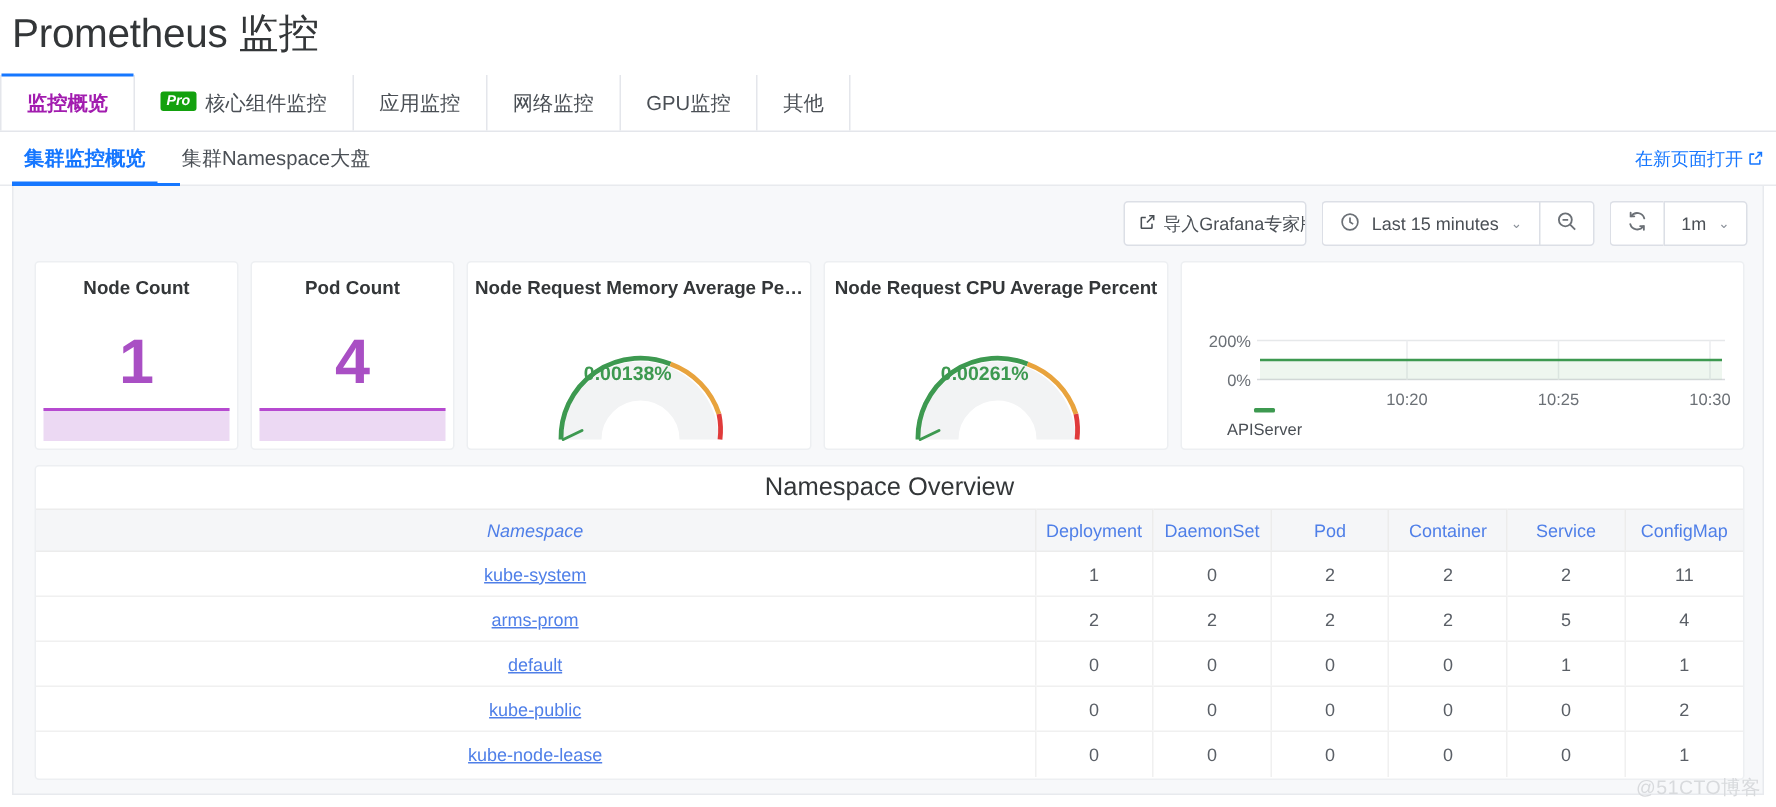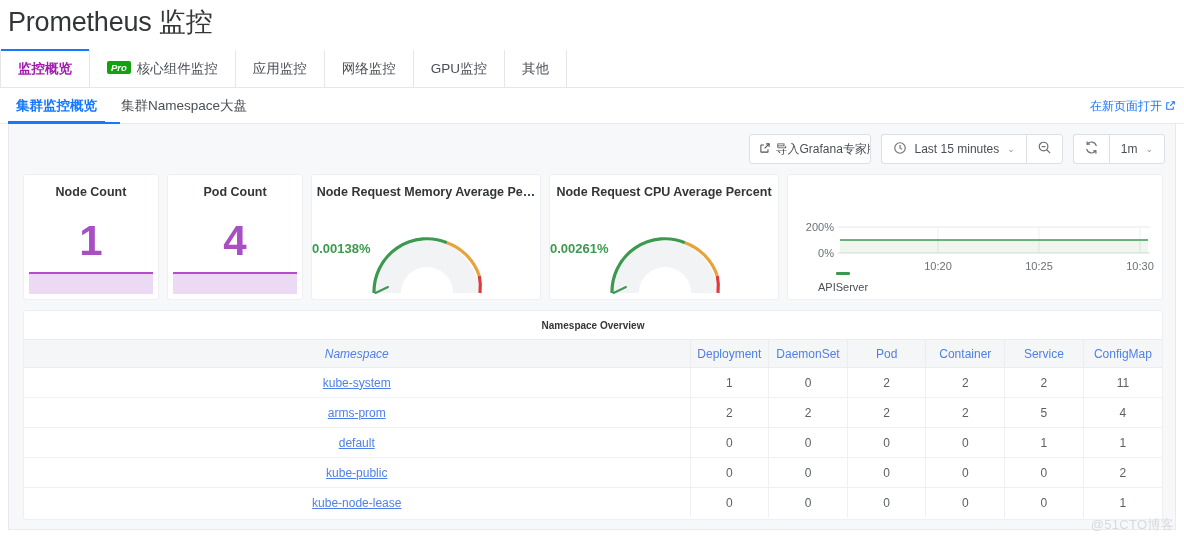--- a/index.html
+++ b/index.html
@@ -117,40 +117,40 @@
     font-size:42px; font-weight:700; color:#a94fc4; font-family:"Liberation Sans", sans-serif;
   }
   .stat-bar {
     position:absolute; left:5px; right:5px; bottom:5px; height:22px;
     background:#ecd9f3; border-top:2px solid #b64ad0;
   }
 
   
   .gauge-wrap { position:absolute; left:0; right:0; top:28px; height:96px; }
   .gauge-val {
-    position:absolute; left:0; right:15px; top:66px; 
+    position:absolute; left:0; right:15px; top:66px; text-align:center;
     font-size:13px; font-weight:600; color:#3d9950;
   }
 
   
   .chart-area { position:absolute; left:0; top:30px; width:376px; height:94px; }
   .legend {
     position:absolute; left:30px; bottom:6px; display:flex; align-items:center; gap:6px;
     font-size:11px; color:#4a4f55;flex-direction:column;
   }
   .legend-swatch { width:14px; height:3px; background:#3d9950; border-radius:1px; }
 
   
   .table-panel {
     position:absolute; left:14px; top:186px; width:1140px; height:210px;
     background:#fff; border:1px solid #edeff2; border-radius:3px; overflow:hidden;
   }
   .table-title {
     height:28px; display:flex; align-items:center; justify-content:center;
-    font-size:10px; color:#333638;font-weight:bold;
+    font-size:17px; color:#333638;
   }
   table { width:100%; border-collapse:collapse; table-layout:fixed; }
   thead th {
     background:#f5f6f8; height:28px; font-size:12px; font-weight:400; color:#4f7fe8;
     border-top:1px solid #ececec; border-bottom:1px solid #ececec;
     border-left:1px solid #ececec; text-align:center;
   }
   thead th:first-child { border-left:none;font-style:italic; }
   tbody td {
     height:30px; font-size:12px; color:#5a5f66; text-align:center;

